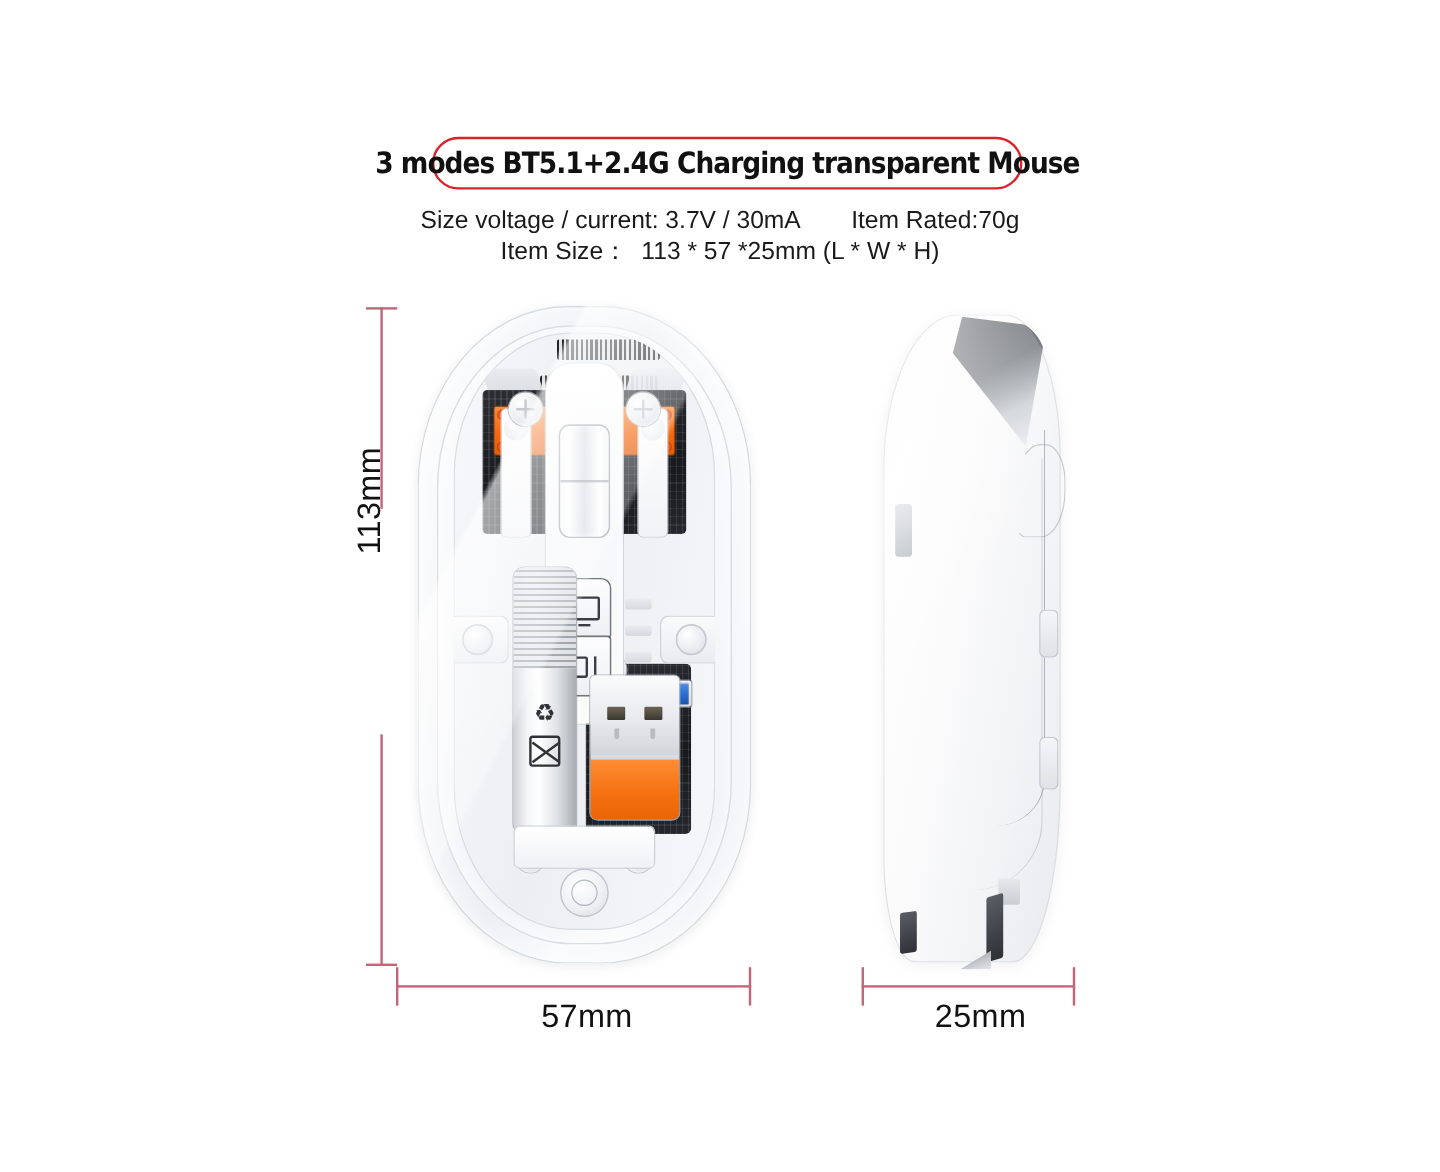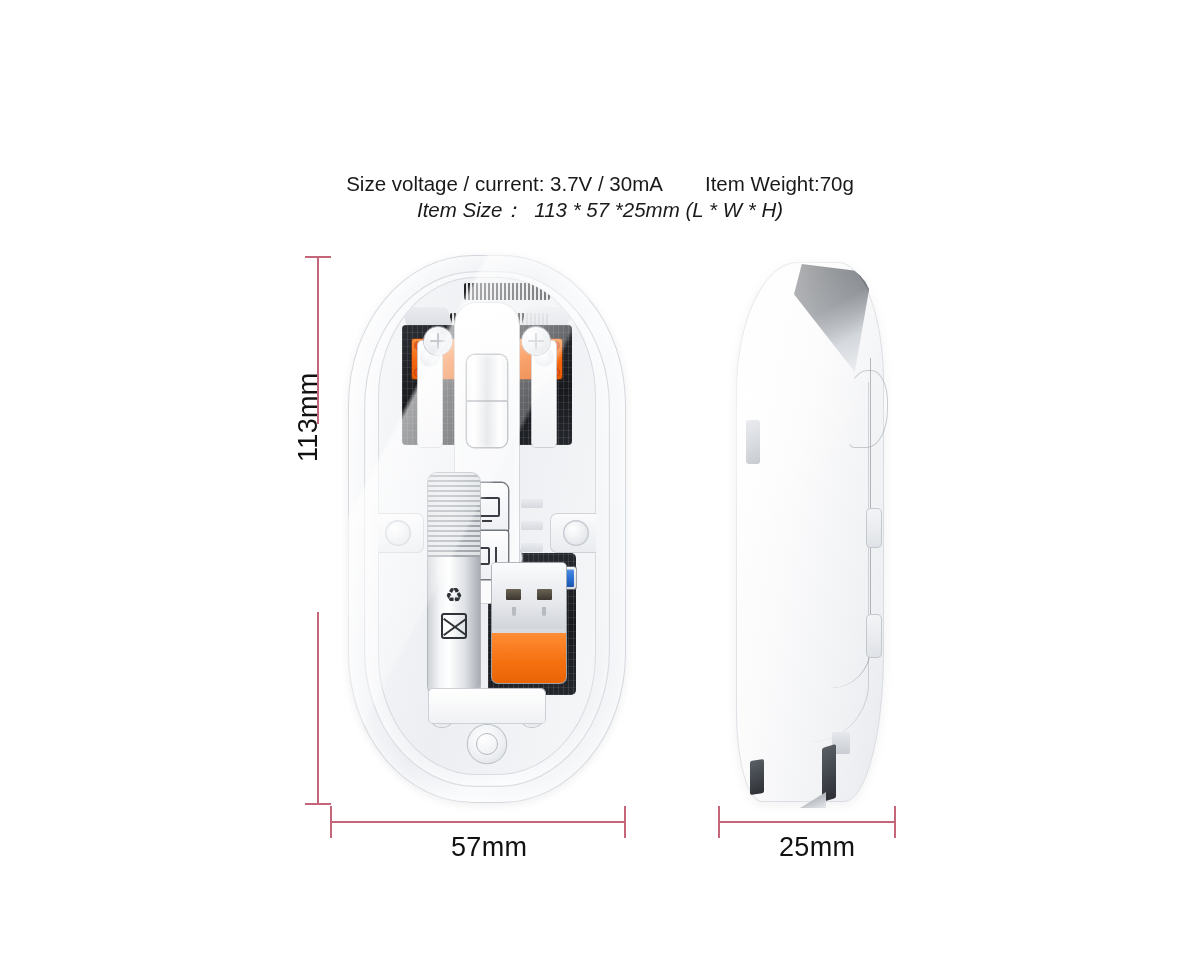--- a/index.html
+++ b/index.html
@@ -49,21 +49,21 @@
   .spec-line {
     position: absolute;
     width: 1200px;
     text-align: center;
     font-size: 20.5px;
     color: #1a1a1a;
     white-space: pre;
     line-height: 1.18;
   }
   #spec-line-1 { top: 172px; }
-  #spec-line-2 { top: 198px; font-style: italic; }
+  #spec-line-2 { top: 198px; }
   .spec-gap { display: inline-block; width: 42px; }
 
   
   .dim-line {
     position: absolute;
     background: #c4657a;
   }
   .dim-h { height: 1.6px; }
   .dim-v { width: 1.6px; }
   .dim-label {
@@ -513,22 +513,25 @@
       rgba(255,255,255,0.12) 40%,
       rgba(255,255,255,0) 56%);
     pointer-events:none;
   }
 </style>
 </head>
 <body>
 
 <div id="header">
 
-
-  <div class="spec-line" id="spec-line-1"><span>Size voltage / current: 3.7V / 30mA</span><span class="spec-gap"></span><span>Item Weight:70g</span></div>
+  <div id="title-badge">
+    <span id="title-text">3 modes BT5.1+2.4G Charging transparent Mouse</span>
+  </div>
+
+  <div class="spec-line" id="spec-line-1"><span>Size voltage / current: 3.7V / 30mA</span><span class="spec-gap"></span><span>Item Rated:70g</span></div>
 
   <div class="spec-line" id="spec-line-2"><span>Item Size：  113 * 57 *25mm (L * W * H)</span></div>
 </div>
 
 <div>
 
   <div class="dim-line dim-h" style="left:305px; top:256px; width:26px;"></div>
   <div class="dim-line dim-v" style="left:317px; top:256px; height:168px;"></div>
   <div class="dim-line dim-v" style="left:317px; top:612px; height:192px;"></div>
   <div class="dim-line dim-h" style="left:305px; top:803px; width:26px;"></div>

